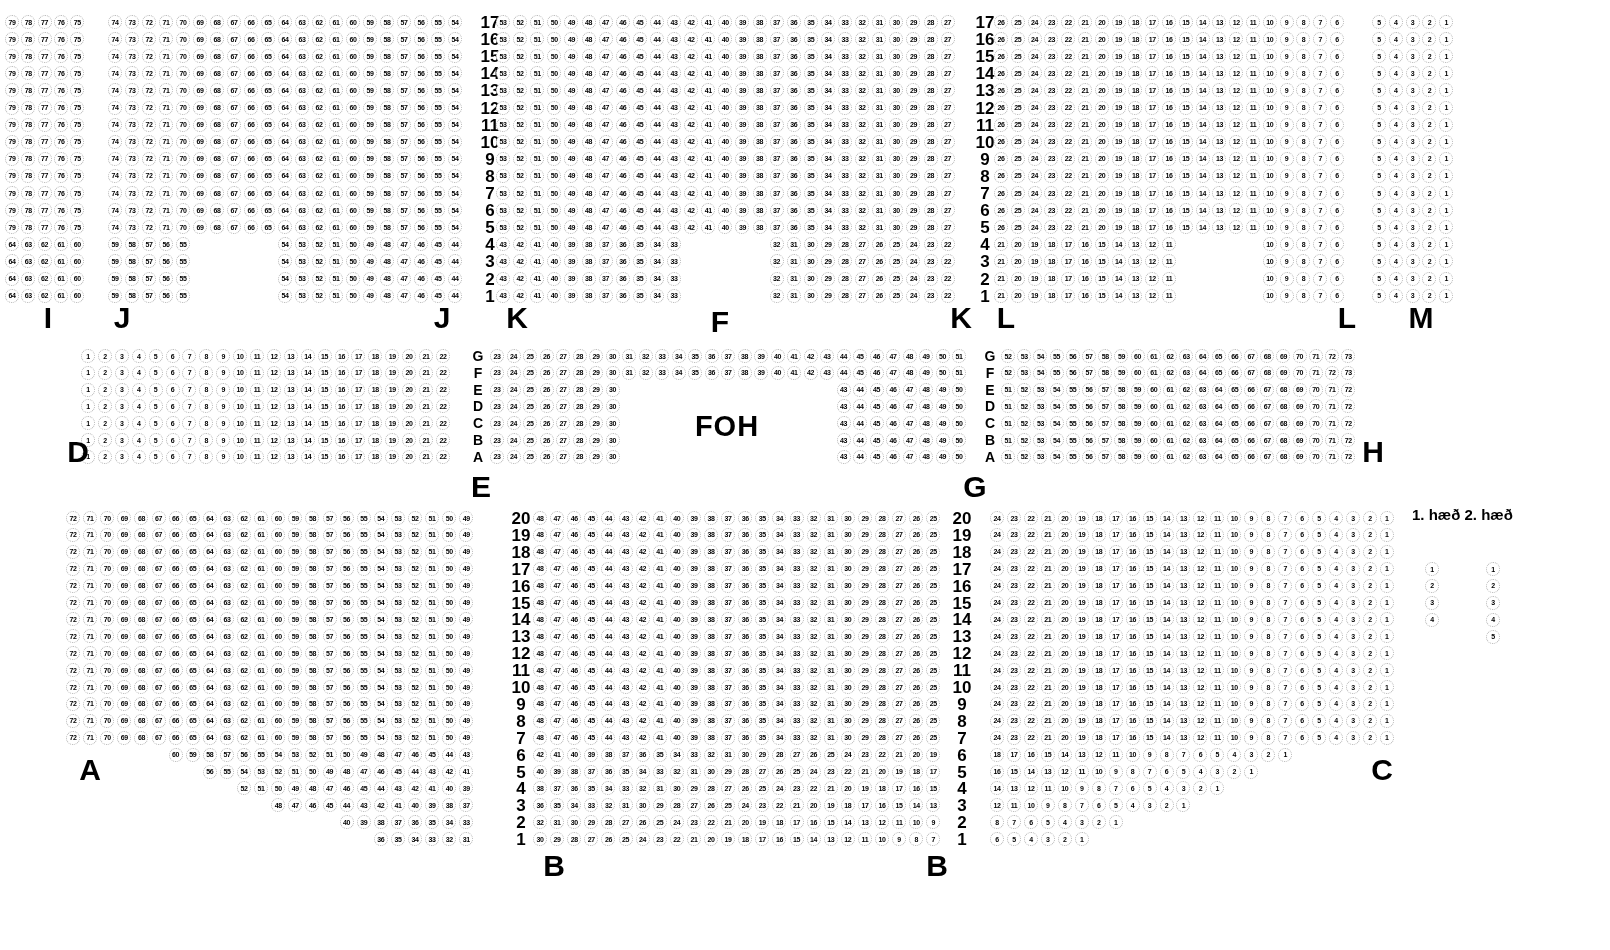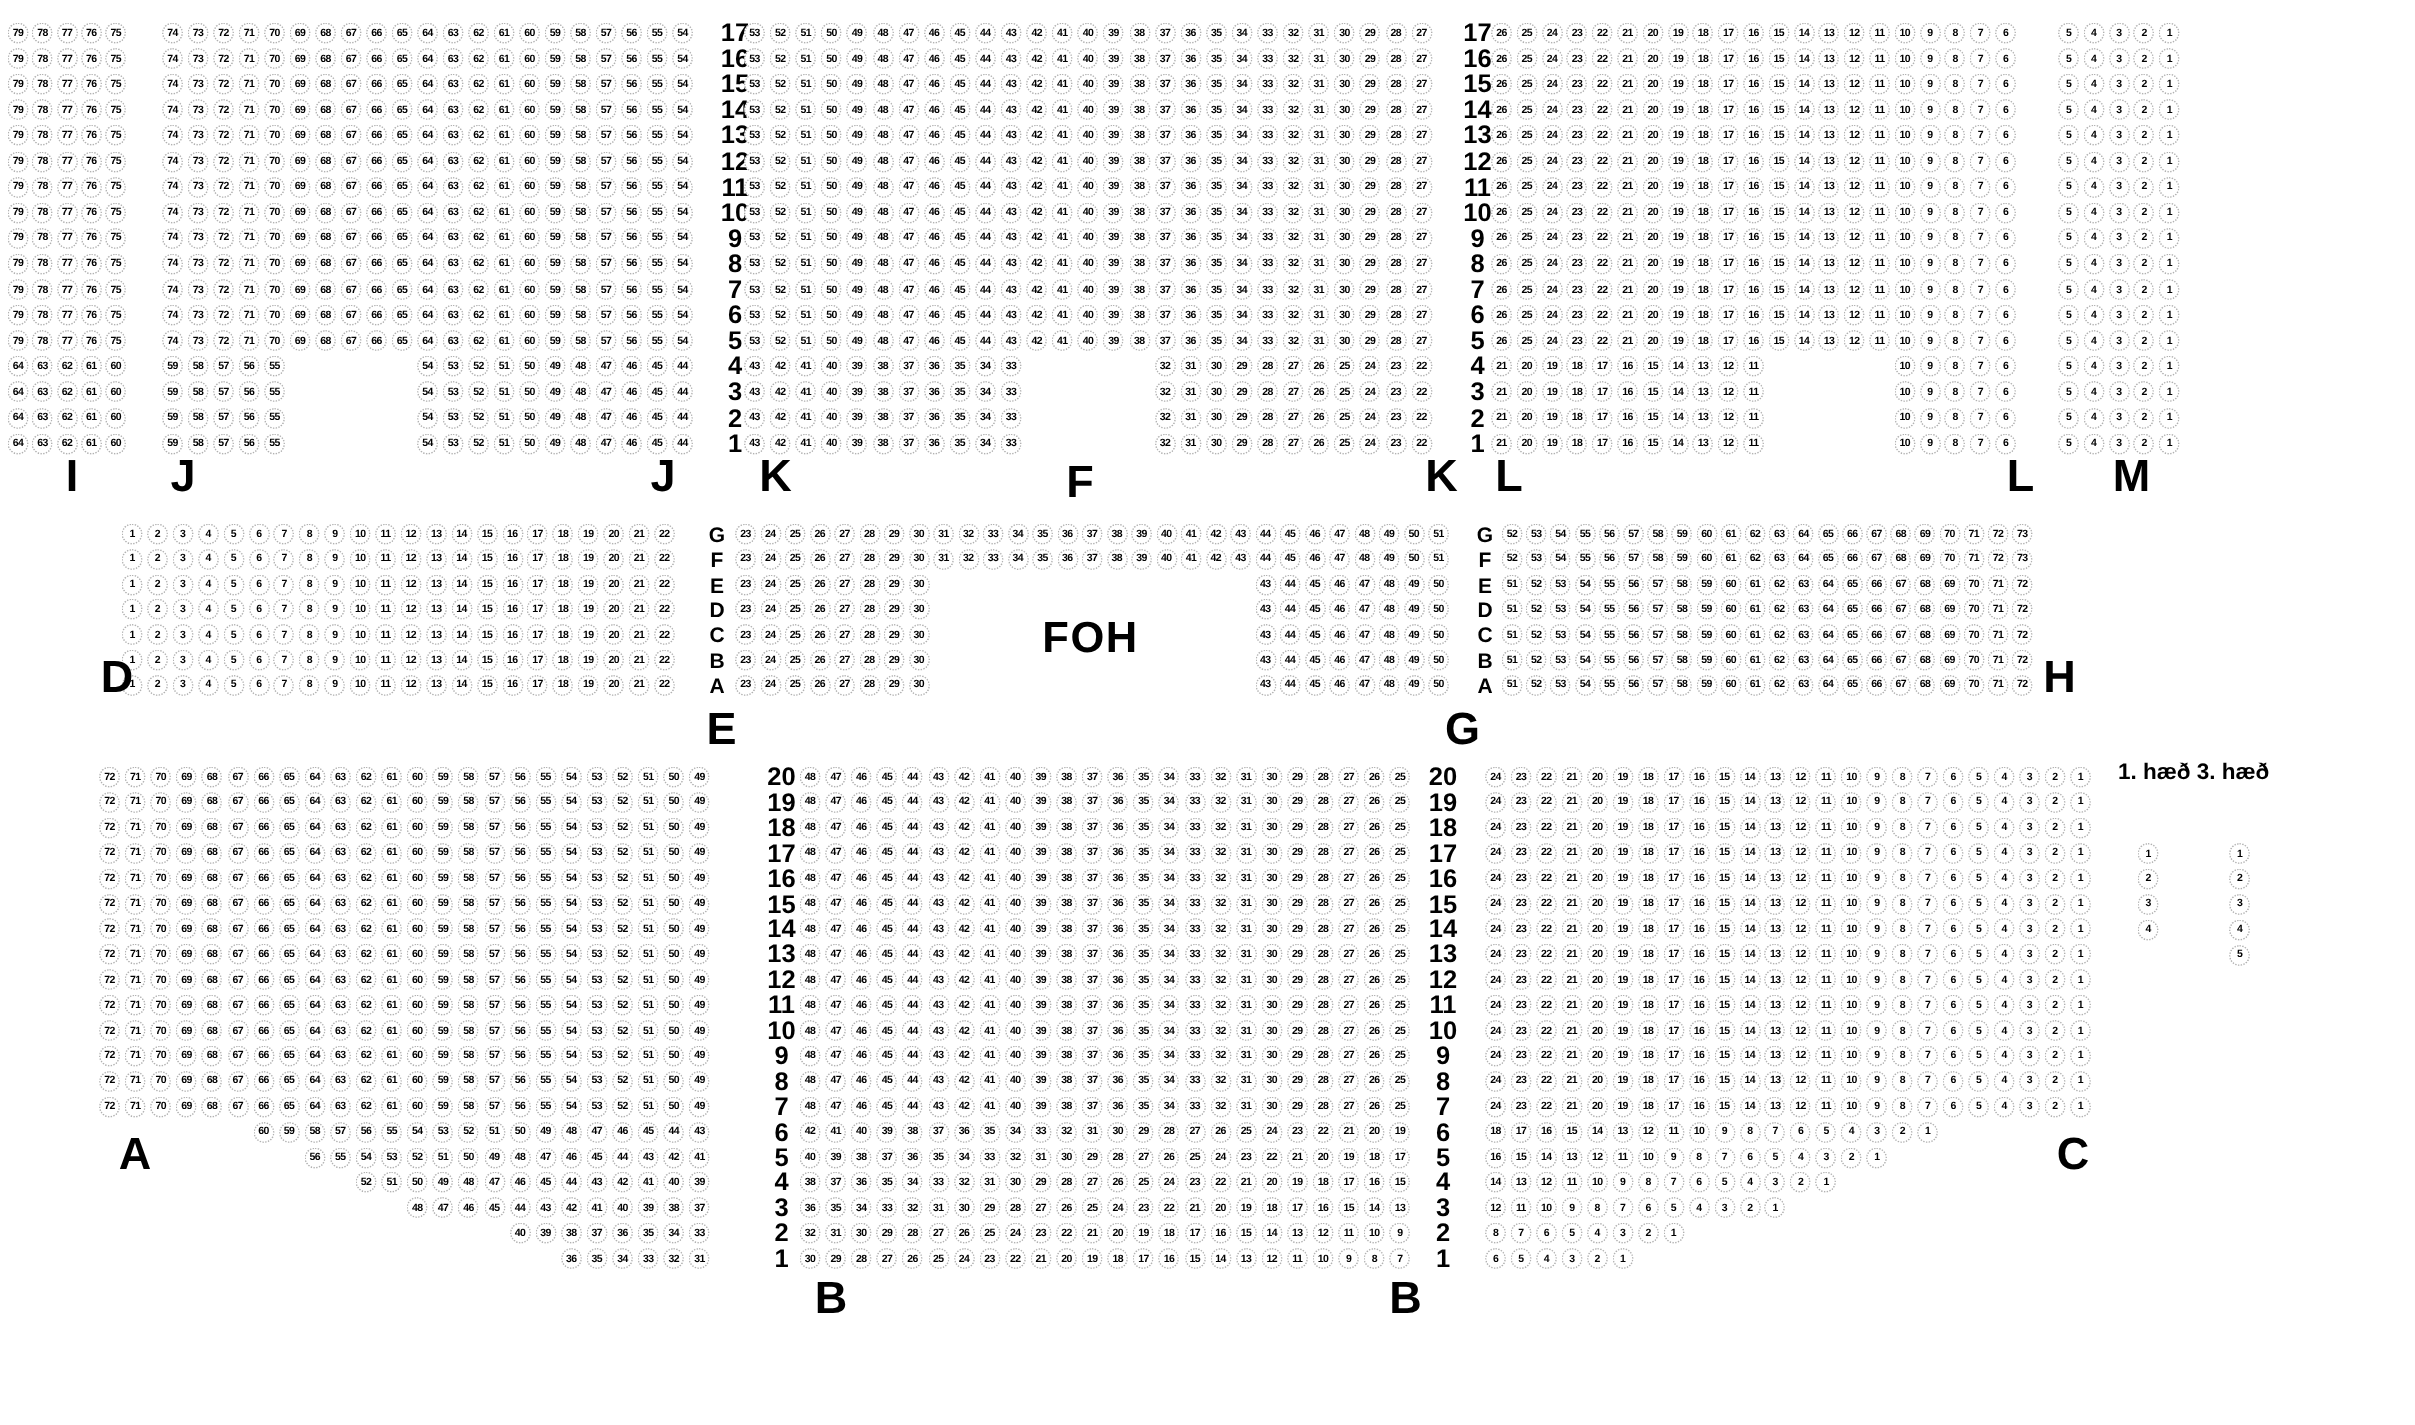--- a/index.html
+++ b/index.html
@@ -29,21 +29,21 @@
   .txt.foh{font-size:29px;letter-spacing:1px;}
   .legend-heading{
     position:absolute;left:1412px;top:506px;
     font-weight:bold;font-size:15px;white-space:nowrap;
   }
 </style>
 </head>
 <body>
 
 <div id="map">
-  <div class="legend-heading">1. hæð 3. hæð</div>
+  <div class="legend-heading">1. hæð 2. hæð</div>
 <div>
       <div class="seat" style="left: 5px; top: 15px;">79</div>
       <div class="seat" style="left: 21.3px; top: 15px;">78</div>
       <div class="seat" style="left: 37.6px; top: 15px;">77</div>
       <div class="seat" style="left: 53.9px; top: 15px;">76</div>
       <div class="seat" style="left: 70.2px; top: 15px;">75</div>
       <div class="seat" style="left: 5px; top: 32.1px;">79</div>
       <div class="seat" style="left: 21.3px; top: 32.1px;">78</div>
       <div class="seat" style="left: 37.6px; top: 32.1px;">77</div>
       <div class="seat" style="left: 53.9px; top: 32.1px;">76</div>

